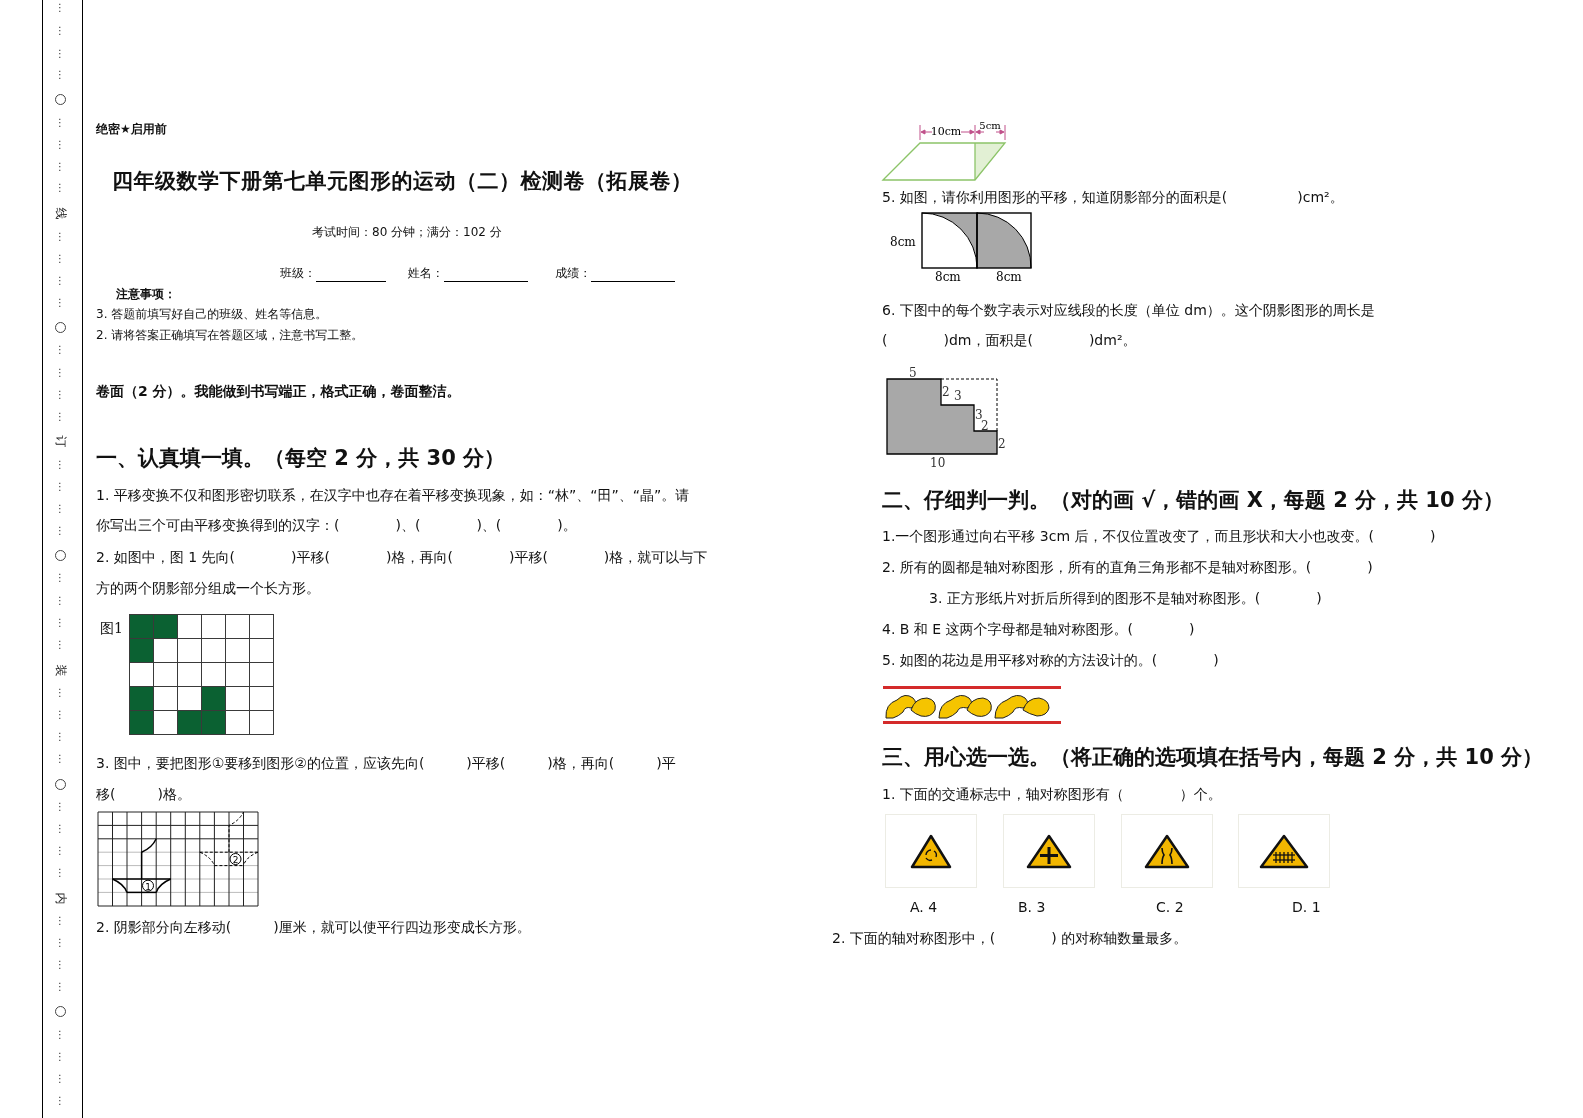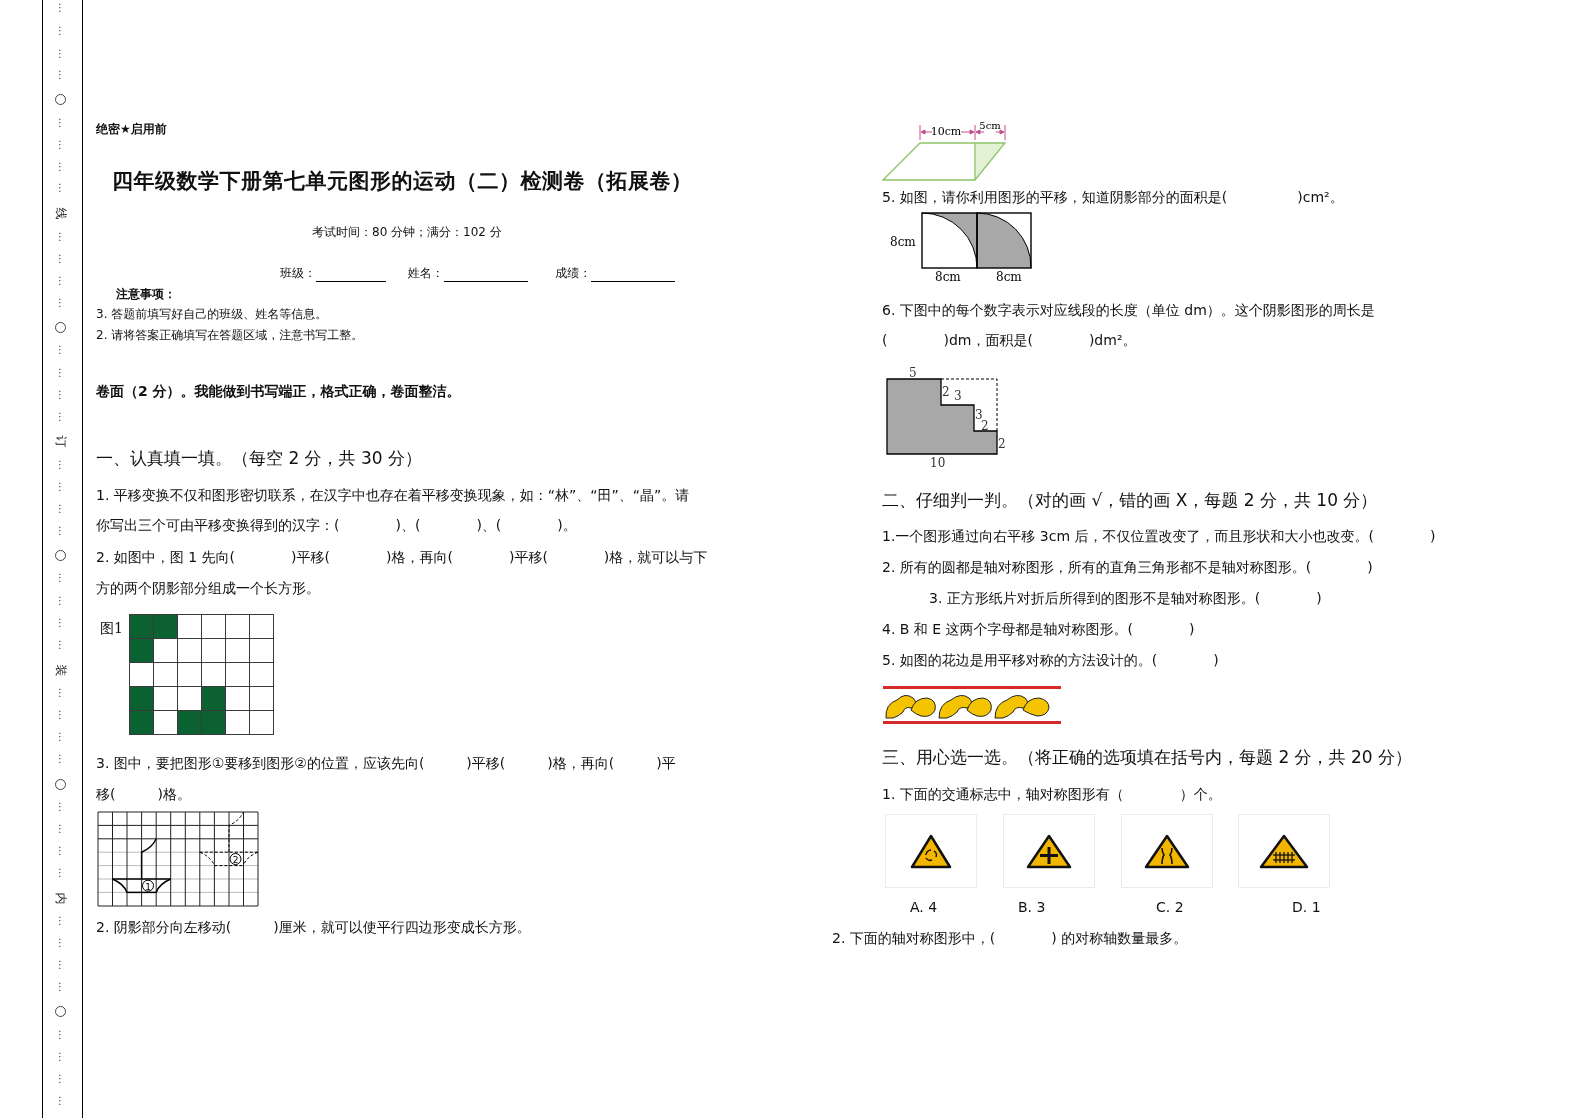--- a/index.html
+++ b/index.html
@@ -7,21 +7,21 @@
          font-family:"DejaVu Sans", "Liberation Sans", sans-serif; color:#111; }
   .abs { position:absolute; }
   .vline { position:absolute; top:0; width:1px; height:1118px; background:#000; }
   .strip-mark { position:absolute; left:53px; width:14px; text-align:center; font-size:10px; line-height:10px; color:#333; }
   .strip-circle { position:absolute; left:55px; width:9px; height:9px; border:1px solid #444; border-radius:50%; }
   .strip-char { position:absolute; left:52px; width:16px; text-align:center; font-size:12px; color:#222; transform:rotate(90deg); }
   .t { position:absolute; white-space:nowrap; font-size:14px; line-height:18px; }
   .small { font-size:12px; }
   .bold { font-weight:bold; }
   .title { font-size:21px; font-weight:bold; letter-spacing:0.5px; }
-  .sec { font-size:17px; font-weight:normal;text-align:center; }
+  .sec { font-size:21px; font-weight:bold;text-align:center; }
   .blank-line { display:inline-block; border-bottom:1px solid #000; height:14px; vertical-align:bottom; }
   svg { position:absolute; overflow:visible; }
   .signbox { position:absolute; width:90px; height:72px; border:1px solid #ecece4; background:#fff; }
 </style>
 </head>
 <body>
 
 <div class="vline" style="left:42px;"></div>
 <div class="vline" style="left:82px;"></div>
 
@@ -254,21 +254,21 @@
   <g fill="#f5c400" stroke="#222" stroke-width="1">
     <path d="M 5 34 Q 4 20 16 16 Q 24 8 32 14 Q 38 20 30 24 Q 24 22 22 28 Q 18 32 12 34 Z"></path>
     <path d="M 30 26 Q 34 14 46 14 Q 56 16 54 26 Q 50 34 40 32 Q 34 30 30 26 Z"></path>
     <path d="M 58 34 Q 58 20 70 16 Q 80 8 88 14 Q 94 20 86 24 Q 78 22 76 28 Q 72 32 66 34 Z"></path>
     <path d="M 86 26 Q 90 14 102 14 Q 112 16 110 26 Q 106 34 96 32 Q 90 30 86 26 Z"></path>
     <path d="M 114 34 Q 114 20 126 16 Q 136 8 144 14 Q 150 20 142 24 Q 134 22 132 28 Q 128 32 122 34 Z"></path>
     <path d="M 142 26 Q 146 14 158 14 Q 168 16 168 24 Q 166 32 156 32 Q 148 30 142 26 Z"></path>
   </g>
 </svg>
 
-<div class="t sec" style="left:882px; top:748px;">三、用心选一选。（将正确的选项填在括号内，每题 2 分，共 20 分）</div>
+<div class="t sec" style="left:882px; top:748px;">三、用心选一选。（将正确的选项填在括号内，每题 2 分，共 10 分）</div>
 <div class="t" style="left:882px; top:785px;">1. 下面的交通标志中，轴对称图形有（　　　　）个。</div>
 
 <div class="signbox" style="left:885px; top:814px;">
   <svg style="left:24px; top:19px;" width="42" height="36">
     <polygon points="21,2 40,33 2,33" fill="#f2b600" stroke="#111" stroke-width="2.5" stroke-linejoin="round"></polygon>
     <g fill="none" stroke="#111" stroke-width="1.4">
       <path d="M 16 21 A 5 5 0 0 1 21 16"></path>
       <path d="M 24 17 A 5 5 0 0 1 26 23"></path>
       <path d="M 22 26 A 5 5 0 0 1 16 24"></path>
     </g>

